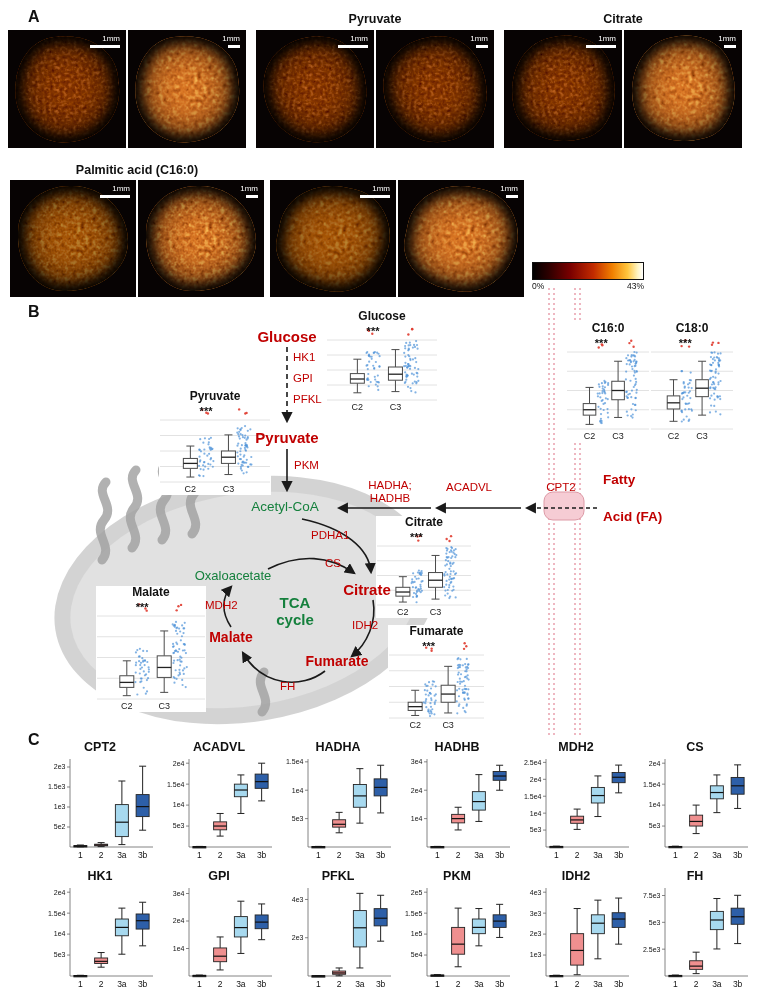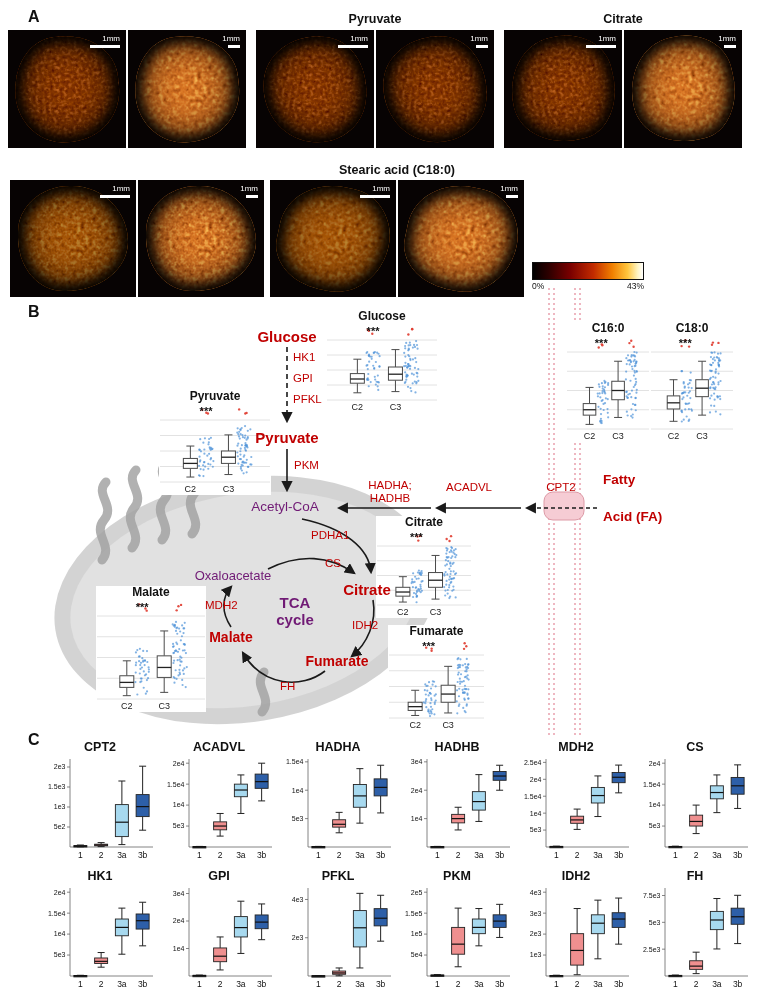--- a/index.html
+++ b/index.html
@@ -31,21 +31,21 @@
     background:linear-gradient(to right,#000 0%,#2c0000 14%,#7a0000 34%,#c22b00 55%,#f07f00 72%,#ffc53d 86%,#fff4c0 95%,#ffffff 100%)}
   .cbl{display:flex;justify-content:space-between;font-size:8.5px;margin-top:1px}
 
   
   .overlay{position:absolute;left:0;top:0;z-index:1;pointer-events:none}
   .pt{position:absolute;z-index:3;white-space:nowrap;font-size:11.5px}
   .ctr{transform:translateX(-50%)}
   .red{color:#C00000}
   .b{font-weight:bold}
   .f15{font-size:15px}.f14{font-size:14px}.f13{font-size:13.5px}.f12{font-size:13px}
-  .blk{color:#701a75}
+  .blk{color:#15803d}
 
   .bplot{position:absolute;background:#fff;z-index:2}
   .btitle{font-weight:bold;font-size:12px;height:13px;line-height:13px;text-align:center;color:#111}
 
   
   .cplot{position:absolute;width:112px;height:120px;z-index:2}
   .ctitle{font-weight:bold;font-size:12.5px;height:15px;line-height:15px;text-align:center;color:#111}
   .defs{position:absolute;width:0;height:0}
 </style>
 </head>
@@ -101,21 +101,21 @@
 
   <div class="msi dim" style="left:504px;top:30px;width:118px;height:118px">
     <div class="tissue s3"></div>
     <div class="sb"><span>1mm</span><div class="sbl long"></div></div>
   </div>
   <div class="msi bright" style="left:624px;top:30px;width:118px;height:118px">
     <div class="tissue s3"></div>
     <div class="sb"><span>1mm</span><div class="sbl short"></div></div>
   </div>
 
-  <div class="atitle" style="left:270px;top:163px;width:254px">Stearic acid (C18:0)</div>
+  <div class="atitle" style="left:10px;top:163px;width:254px">Palmitic acid (C16:0)</div>
 
   <div class="msi mid" style="left:10px;top:180px;width:126px;height:117px">
     <div class="tissue s4"></div>
     <div class="sb"><span>1mm</span><div class="sbl long"></div></div>
   </div>
   <div class="msi bright" style="left:138px;top:180px;width:126px;height:117px">
     <div class="tissue s4"></div>
     <div class="sb"><span>1mm</span><div class="sbl short"></div></div>
   </div>
 

